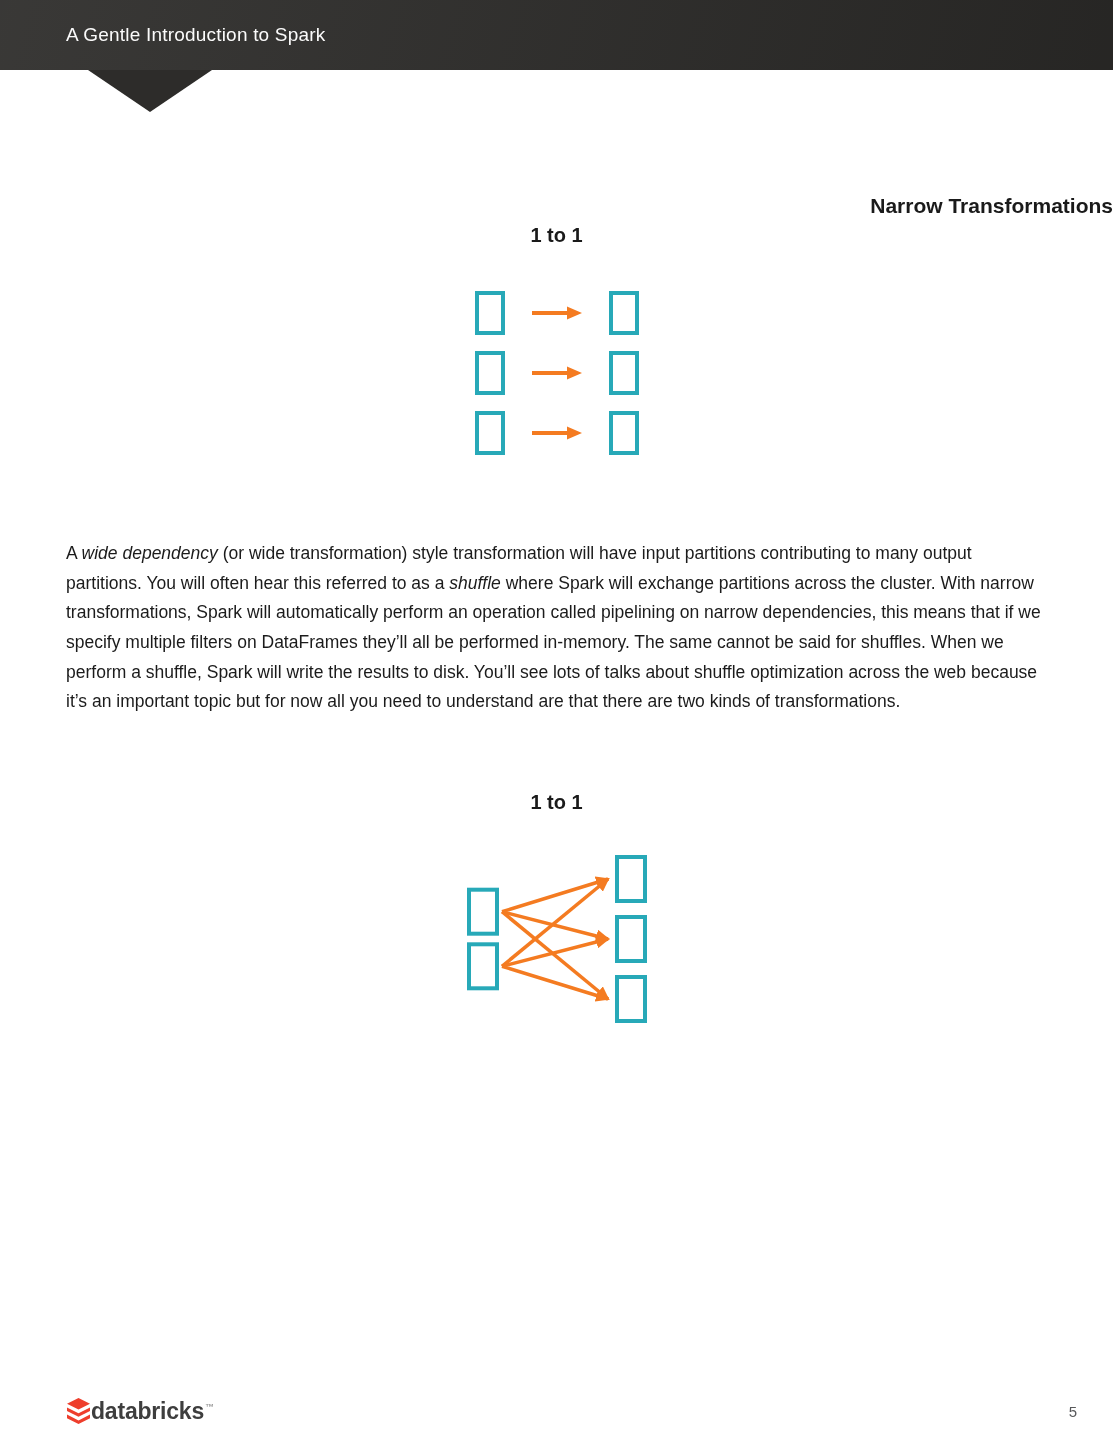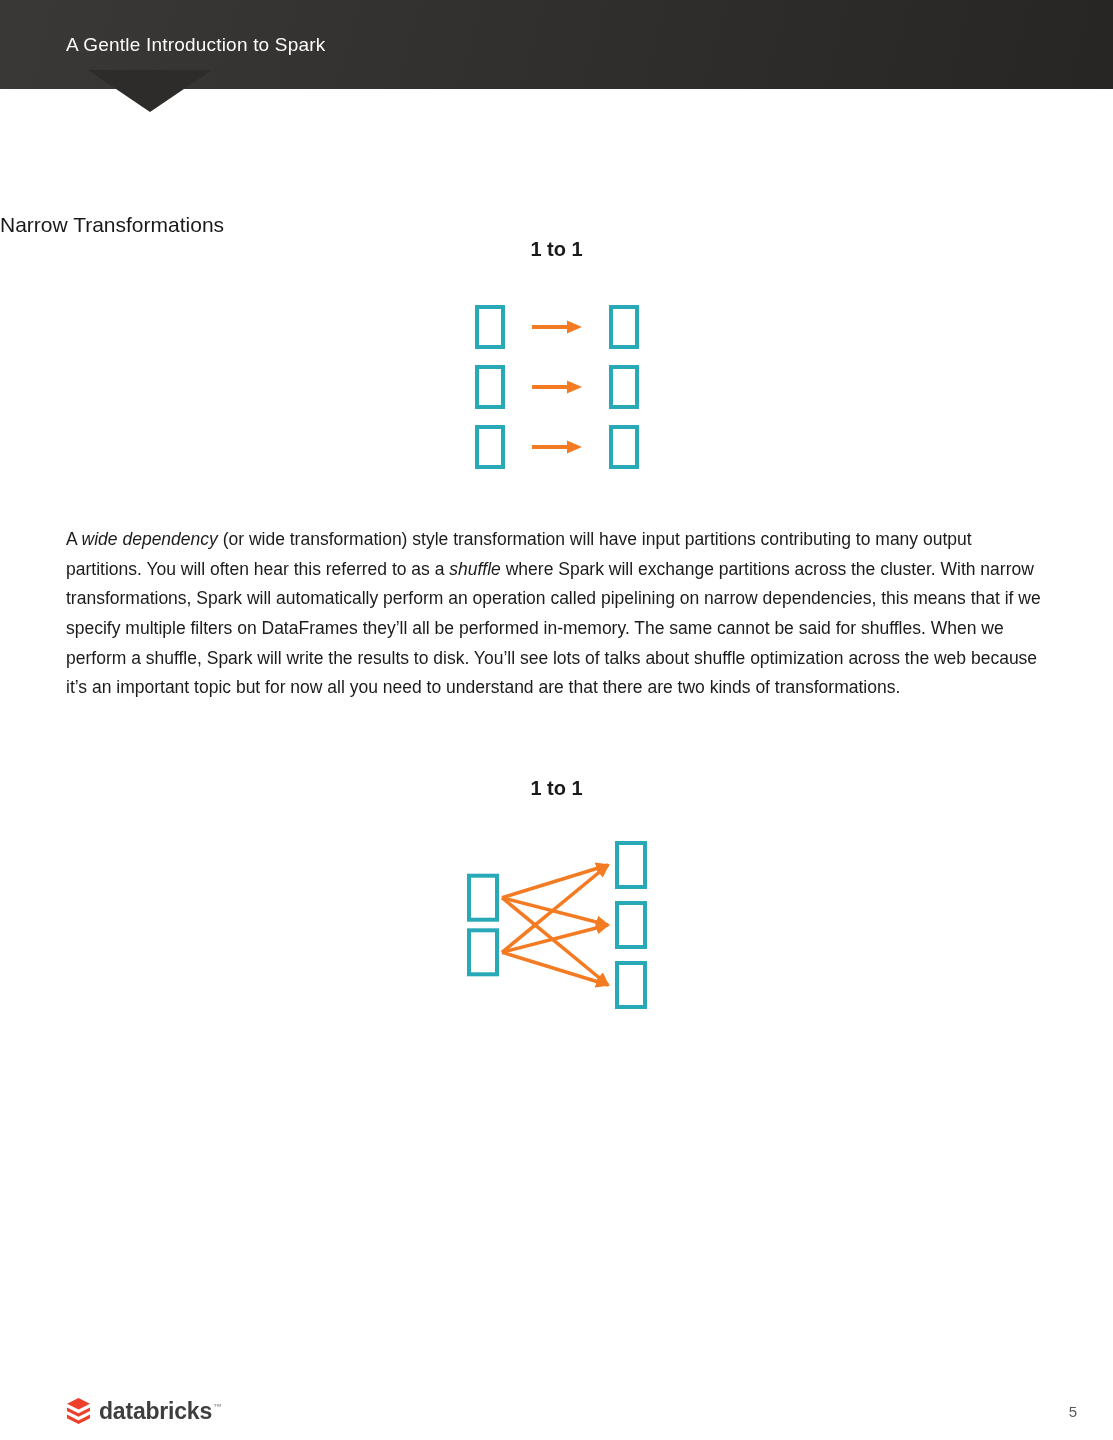--- a/index.html
+++ b/index.html
@@ -9,44 +9,44 @@
     --brand-red:#EE3E2C;
     --text:#1B1B1B;
     --page-num:#58595B;
   }
   *{margin:0;padding:0;box-sizing:border-box;}
   html,body{background:#ffffff;}
   body{font-family:"Liberation Sans", sans-serif;color:var(--text);}
   .page{width:1113px;height:1440px;position:relative;overflow:hidden;background:#ffffff;margin:0 auto;}
 
   
-  .header{height:89px;background:var(--header-bg);background-image:linear-gradient(105deg,rgba(255,255,255,0.06),rgba(0,0,0,0.14));position:relative;}
+  .header{height:70px;background:var(--header-bg);background-image:linear-gradient(105deg,rgba(255,255,255,0.06),rgba(0,0,0,0.14));position:relative;}
   .header-title{position:absolute;left:66px;top:50%;transform:translateY(-50%);color:#fbfbfb;font-size:19px;font-weight:400;letter-spacing:0.2px;}
   .header-notch{position:absolute;left:88px;top:70px;width:0;height:0;border-left:62px solid transparent;border-right:62px solid transparent;border-top:42px solid var(--header-bg);}
 
   
   .figure-narrow{margin-top:122px;}
   .figure-wide{margin-top:74px;}
-  .figure-title{text-align:left;font-size:21px;font-weight:400;line-height:1.3;color:#1a1a1a;}
-  .figure-subtitle{text-align:center;font-size:20px;font-weight:600;color:#1a1a1a;}
+  .figure-title{text-align:right;font-size:21px;font-weight:700;line-height:1.3;color:#1a1a1a;}
+  .figure-subtitle{text-align:center;font-size:20px;font-weight:600;margin-top:5px;color:#1a1a1a;}
   .narrow-rows{margin-top:44px;display:flex;flex-direction:column;align-items:center;gap:16px;}
   .narrow-row{display:flex;align-items:center;gap:26px;}
   .pbox{display:inline-block;width:30px;height:44px;border:4px solid var(--teal);background:#ffffff;}
   .narrow-arrow{display:block;}
   .wide-canvas{margin-top:40px;display:flex;justify-content:center;}
 
   
   .body-par{width:984px;margin-left:66px;font-size:17.5px;line-height:1.69;color:var(--text);}
-  .par-1{margin-top:56px;}
+  .par-1{margin-top:84px;}
   .par-2{margin-top:102px;}
   .it{font-style:italic;}
 
   
   .footer{position:absolute;left:66px;right:36px;bottom:16px;display:flex;justify-content:space-between;align-items:flex-end;}
-  .brand{display:flex;align-items:center;gap:8px;}
+  .brand{display:flex;align-items:center;}
   .brand-icon{display:block;}
   .brand-icon path{fill:var(--brand-red);}
   .brand-word{font-size:23px;font-weight:700;color:#3E3E3E;letter-spacing:-0.2px;line-height:1;}
   .brand-tm{font-size:9px;color:#9a9a9a;vertical-align:super;margin-left:1px;}
   .page-number{font-size:15px;color:var(--page-num);padding-bottom:4px;}
 </style>
 </head>
 <body>
 
 <div class="page">

